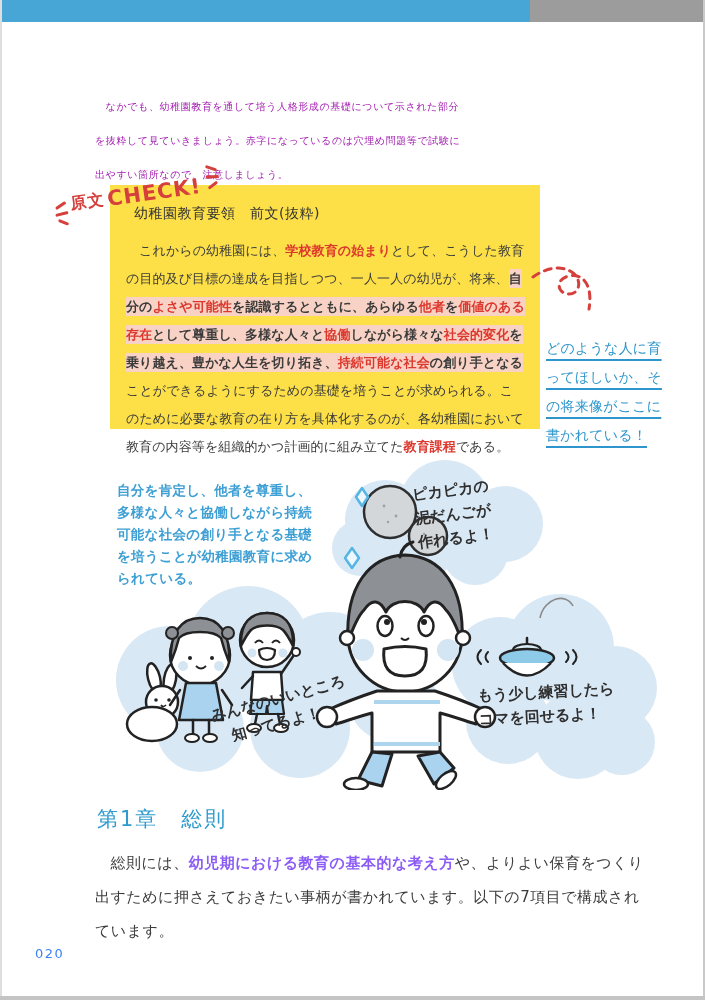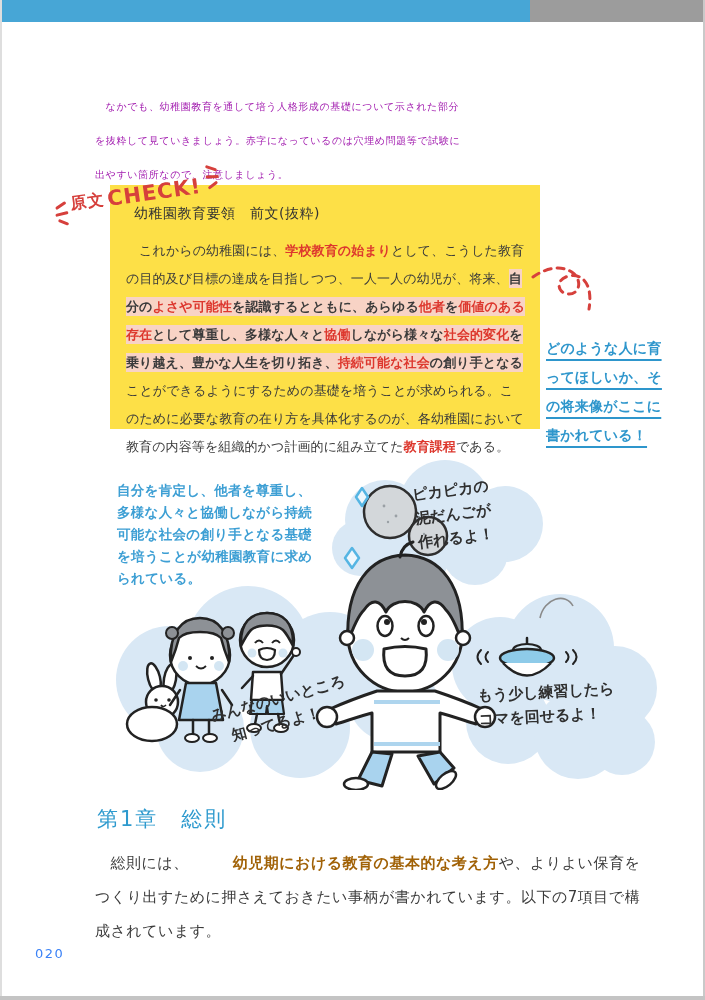--- a/index.html
+++ b/index.html
@@ -39,21 +39,21 @@
   }
   .quote-title{font-size:14px;letter-spacing:0.5px;color:#333;margin:0 0 14px 8px;}
   .quote-text{font-size:13px;line-height:28px;letter-spacing:0.1px;color:#3b3b3b;}
   .quote-text .red{color:#dd382e;font-weight:700;text-align:center;}
   .quote-text .hl{background:#f8d3c5;font-weight:700;padding:2px 0;}
   
   .arrow-svg{position:absolute;left:531px;top:263px;z-index:2;}
   
   .note-right{
     position:absolute;left:546px;top:320px;width:116px;
-    font-size:14px;line-height:29px;font-weight:700;color:#2e96cc;
+    font-size:14px;line-height:29px;font-weight:400;color:#2e96cc;
     white-space:pre-line;text-decoration:underline;
     text-decoration-color:#2e96cc;text-decoration-thickness:1.5px;
     text-underline-offset:6px;letter-spacing:0.2px;
   }
   
   .note-left{
     position:absolute;left:106px;top:465px;width:220px;
     font-size:13.5px;line-height:22px;font-weight:700;color:#3d9fd4;
     white-space:pre-line;letter-spacing:0.3px;margin-left:11px;
   }
@@ -69,21 +69,21 @@
   
   .chapter-heading{
     position:absolute;left:97px;top:788px;
     font-size:21px;font-weight:400;color:#2e9ace;letter-spacing:2px;
   }
   
   .body-par{
     position:absolute;left:95px;top:831px;width:552px;
     font-size:15px;line-height:34px;letter-spacing:0.5px;color:#3b3b3b;
   }
-  .body-par .red{color:#a16207;font-weight:700;margin-left:44px;}
+  .body-par .red{color:#8b5cf6;font-weight:700;}
   
   .page-number{
     position:absolute;left:35px;top:946px;font-size:13px;letter-spacing:1.5px;color:#3b82f6;
   }
 </style>
 </head>
 <body>
 
 <div class="topbar">
   <div class="topbar-blue"></div>

